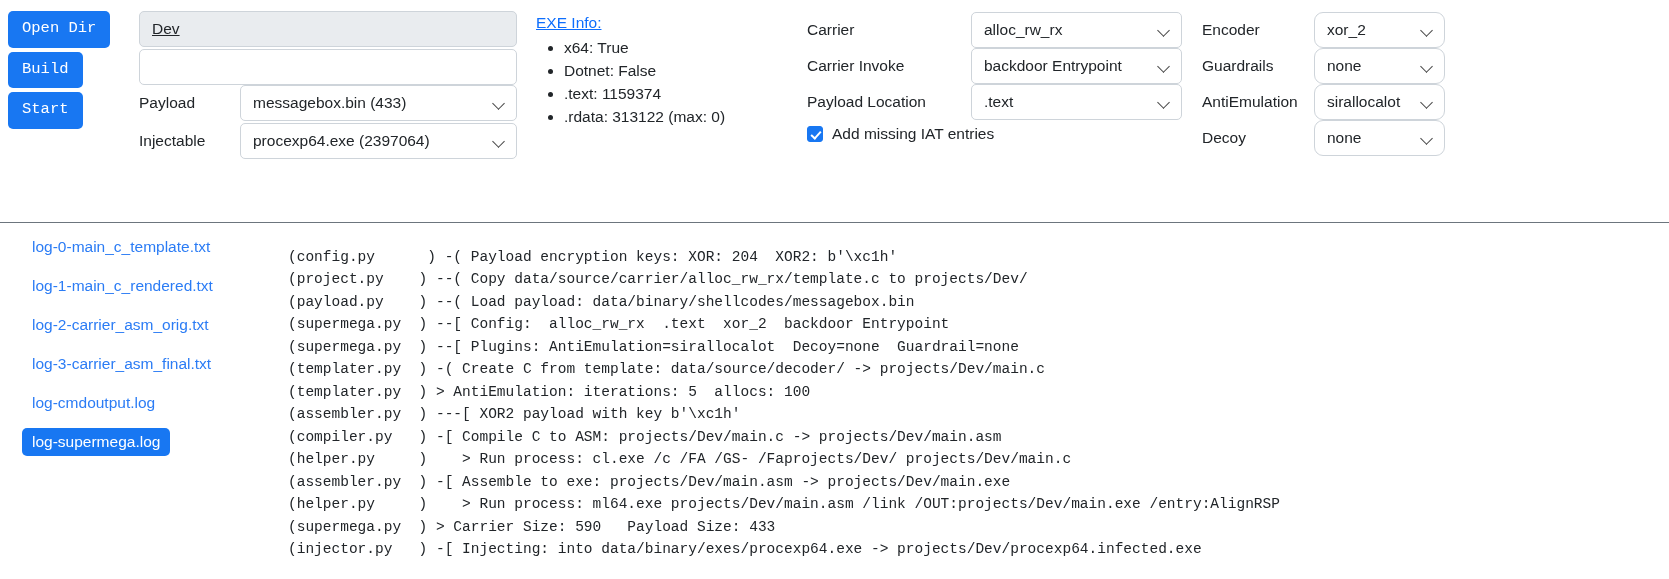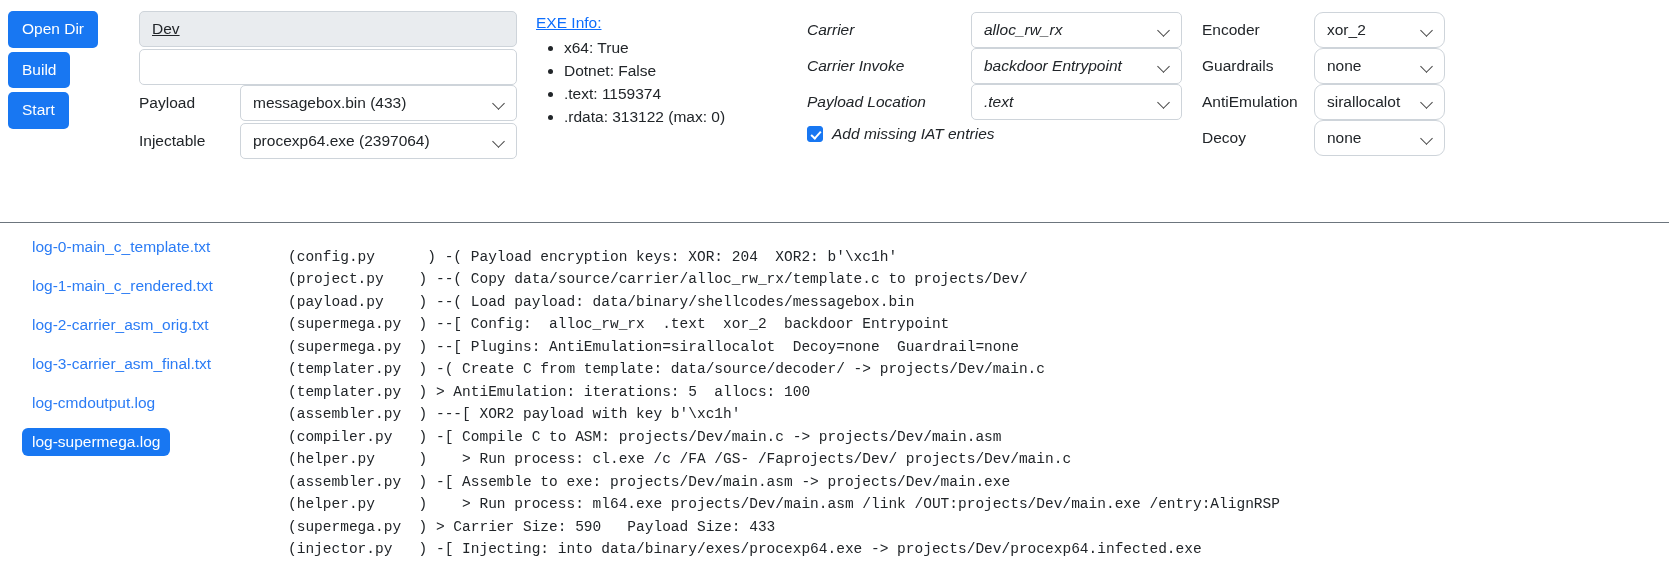--- a/index.html
+++ b/index.html
@@ -25,21 +25,21 @@
     display: flex;
     flex-direction: column;
     align-items: flex-start;
     gap: 4px;
   }
   .btn-primary {
     background: #1877f2;
     color: #ffffff;
     border: none;
     border-radius: 5px;
-    font-family: Liberation Sans, sans-serif;
+    font-family: Liberation Mono, monospace;
     font-size: 15.5px;
     line-height: 1;
     padding: 10px 14px 11px 14px;
     cursor: pointer;
     white-space: nowrap;
     text-align: center;
   }
 
   
   #project-fields {
@@ -132,21 +132,21 @@
   #exe-info-list li {
     font-size: 15.5px;
     color: #212529;
     line-height: 23px;
     white-space: nowrap;
   }
 
   
   #carrier-col {
     position: absolute;
-    left: 807px; top: 12px; font-style: italic;
+    left: 807px; top: 12px;
   }
   .cc-row {
     display: flex;
     align-items: center;
     height: 36px;
   }
   .cc-row + .cc-row { margin-top: 0px; }
   .cc-label {
     width: 164px;
     font-size: 15.5px;
@@ -233,21 +233,20 @@
     padding: 5px 10px;
     border-radius: 5px;
     white-space: nowrap;
     cursor: pointer;
     text-decoration: none;
     display: inline-block;
   }
   .log-link.active {
     background: #1877f2;
     color: #ffffff;
-    border-radius: 6px;
   }
 
   #log-output {
     position: absolute;
     left: 288px; top: 8px;
     width: 1375px;
     font-family: "Liberation Mono", "DejaVu Sans Mono", monospace;
     font-size: 14.5px;
     line-height: 22.5px;
     color: #212529;

